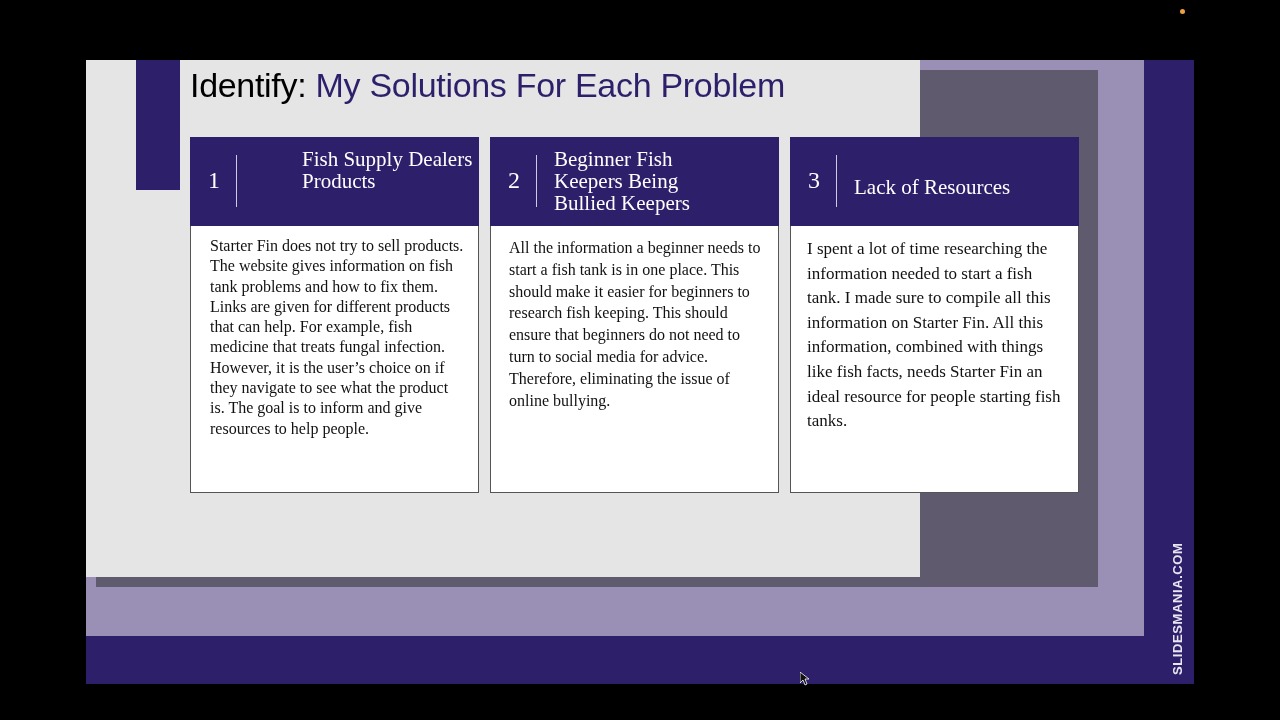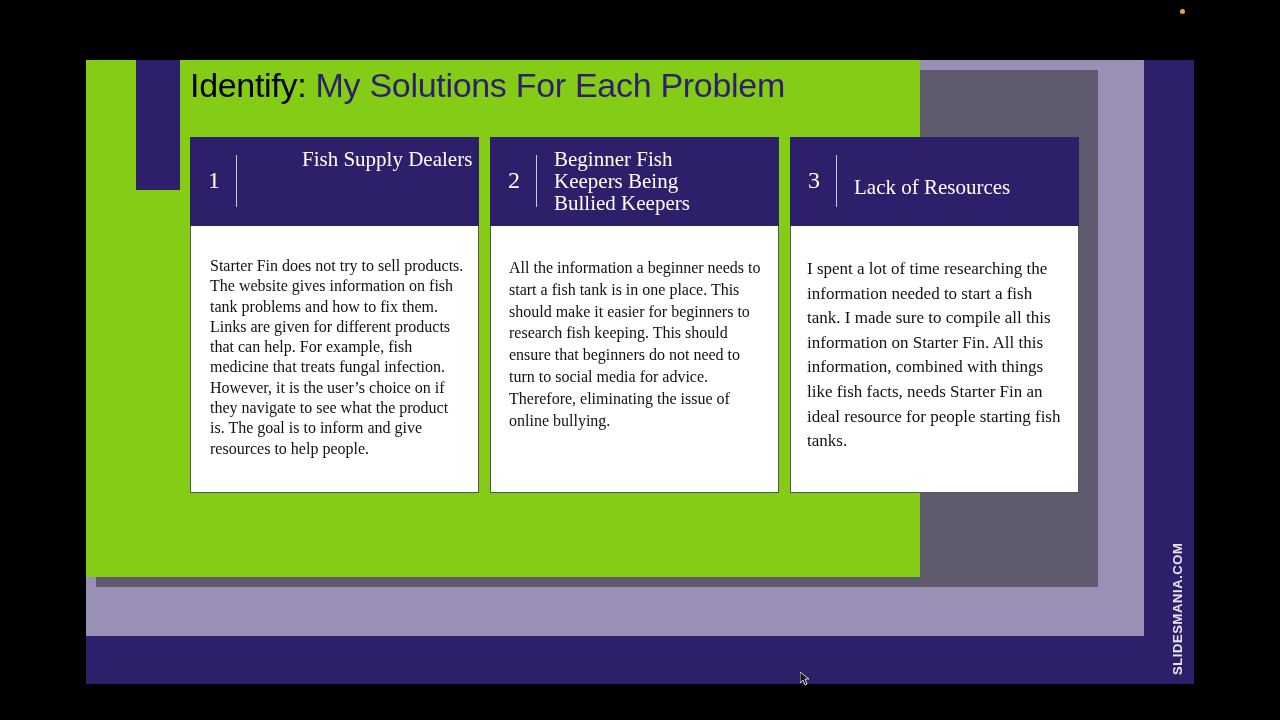--- a/index.html
+++ b/index.html
@@ -1,29 +1,29 @@
 <!DOCTYPE html>
 <html><head>
 <meta charset="utf-8">
 <style>
   html, body { margin:0; padding:0; }
   body { width:1280px; height:720px; background:#000; position:relative; overflow:hidden; font-family:"Liberation Sans", sans-serif; }
   .frame-dark { position:absolute; left:86px; top:60px; width:1108px; height:624px; background:#2e1f6b; }
   .frame-light { position:absolute; left:86px; top:60px; width:1058px; height:576px; background:#9a8fb4; }
   .slide-shadow { position:absolute; left:96px; top:70px; width:1002px; height:517px; background:#5f5a6e; }
-  .slide { position:absolute; left:86px; top:60px; width:834px; height:517px; background:#84cc16; }
+  .slide { position:absolute; left:86px; top:60px; width:834px; height:517px; background:#e5e5e5; }
   .accent-bar { position:absolute; left:50px; top:0; width:44px; height:130px; background:#2e1f6b; }
   .title { position:absolute; left:104px; top:6px; font-size:34px; color:#000; white-space:nowrap; letter-spacing:-0.3px; }
   .title .hl { color:#2e1f6b; }
   .card { position:absolute; top:77px; width:289px; height:356px; border:1px solid #555; box-sizing:border-box; background:#fff; }
   .card-head { position:absolute; left:-1px; top:-1px; width:289px; height:89px; background:#2e1f6b; color:#fff; font-family:"Liberation Serif", serif; }
   .card-num { position:absolute; left:18px; top:30px; font-size:24px; }
   .card-div { position:absolute; left:46px; top:18px; width:1px; height:52px; background:#cfc9e4; }
   .card-title { position:absolute; left:64px; font-size:21px; line-height:22px; }
-  .card-body { position:absolute; left:19px; right:14px; top:98px; font-family:"Liberation Serif", serif; font-size:16.5px; line-height:20.3px; color:#111;margin-top:20px; }
+  .card-body { position:absolute; left:19px; right:14px; top:98px; font-family:"Liberation Serif", serif; font-size:16.5px; line-height:20.3px; color:#111; }
   .watermark { position:absolute; left:1170px; top:675px; transform-origin:left top; transform:rotate(-90deg); color:#e8e6f0; font-size:13px; font-weight:bold; letter-spacing:0.6px; white-space:nowrap; }
   .rec-dot { position:absolute; left:1180px; top:9px; width:5px; height:5px; border-radius:50%; background:#f0a040; }
   .cursor { position:absolute; left:800px; top:672px; width:10px; height:14px; }
 </style>
 </head>
 <body>
 
 <div class="frame-dark"></div>
 <div class="frame-light"></div>
 <div class="slide-shadow"></div>
@@ -34,20 +34,21 @@
     <span>Identify:</span>
     <span class="hl">My Solutions For Each Problem</span>
   </div>
 
   <div class="card" style="left:104px;">
     <div class="card-head">
       <div class="card-num">1</div>
       <div class="card-div"></div>
       <div class="card-title" style="top:11px;margin-left:48px;">
         <div>Fish Supply Dealers</div>
+        <div>Products</div>
       </div>
     </div>
     <div class="card-body" style="top:98px; font-size:16px;">Starter Fin does not try to sell products. The website gives information on fish tank problems and how to fix them. Links are given for different products that can help. For example, fish medicine that treats fungal infection. However, it is the user’s choice on if they navigate to see what the product is. The goal is to inform and give resources to help people.</div>
   </div>
 
   <div class="card" style="left:404px;">
     <div class="card-head">
       <div class="card-num">2</div>
       <div class="card-div"></div>
       <div class="card-title" style="top:11px;">

